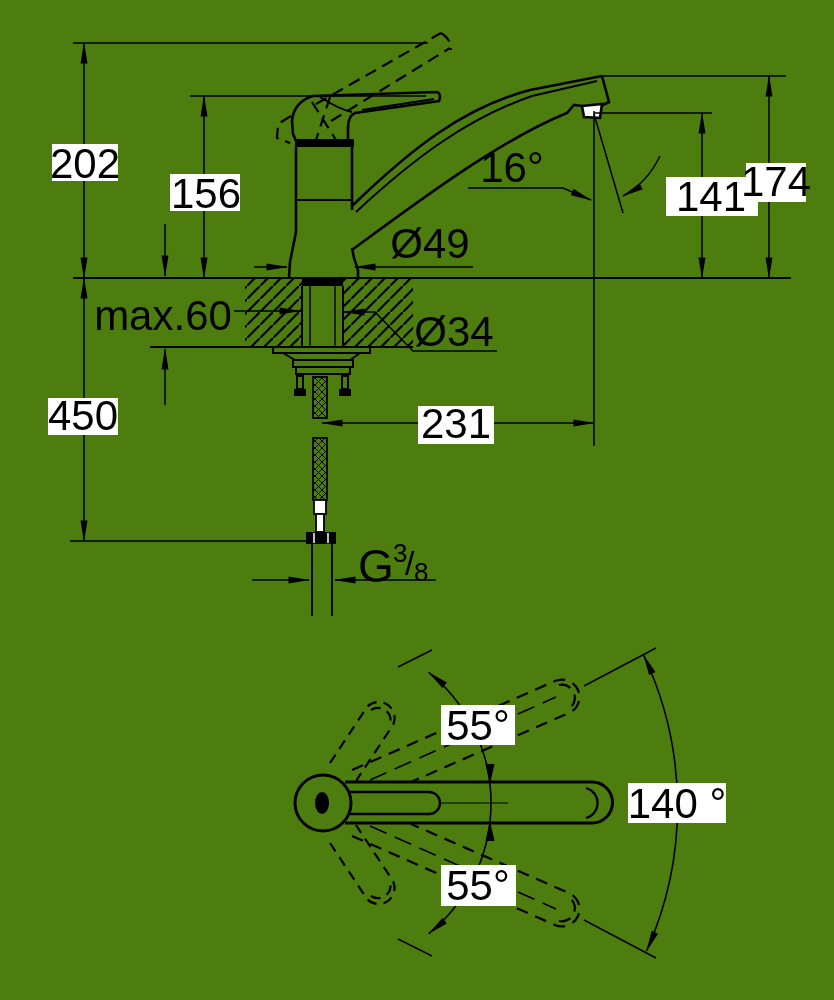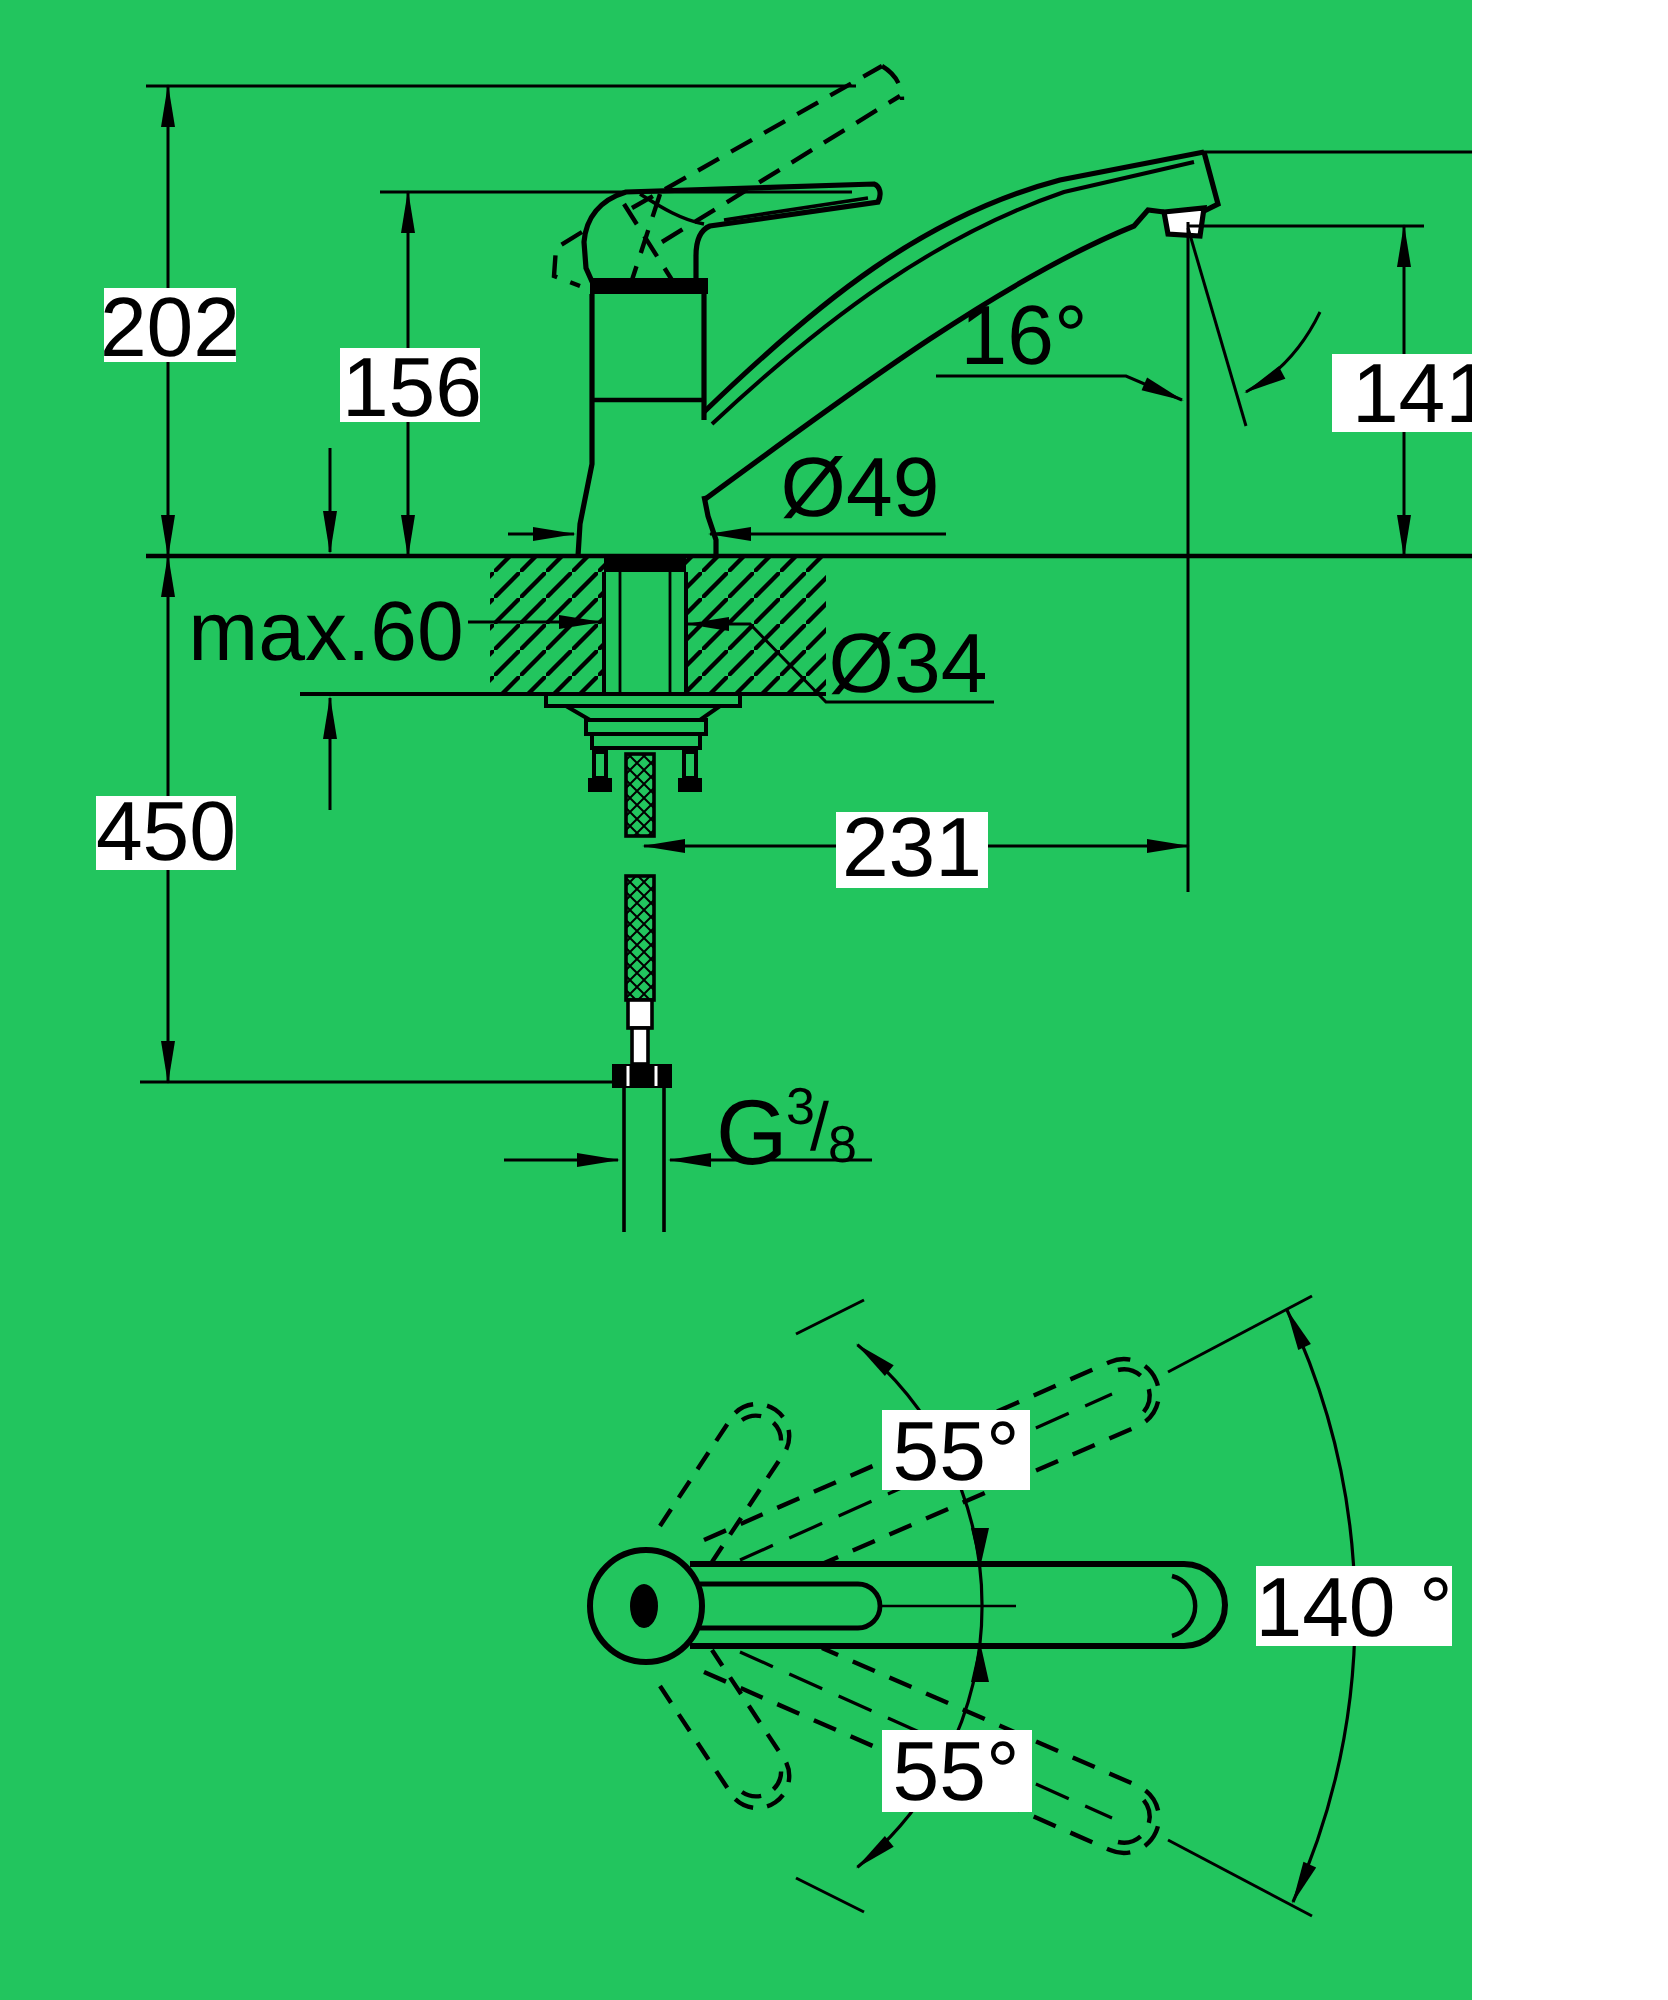--- a/index.html
+++ b/index.html
@@ -1,16 +1,16 @@
 <!DOCTYPE html>
 <html><head>
 <meta charset="utf-8">
 <style>
   html,body{margin:0;padding:0;background:#ffffff;}
-  #stage{position:relative;width:736px;height:1000px;background:#22c55e;overflow:hidden;}
+  #stage{position:relative;width:834px;height:1000px;background:#4d7c0f;overflow:hidden;}
   svg{display:block;}
   text{font-family:"Liberation Sans","DejaVu Sans",sans-serif;fill:#000;}
   .dim-label{font-size:42px;}
   .thread-g{font-size:46px;}
   .thread-sup{font-size:26px;}
   .thread-slash{font-size:34px;}
   .thread-sub{font-size:26px;}
 </style>
 </head>
 <body>

